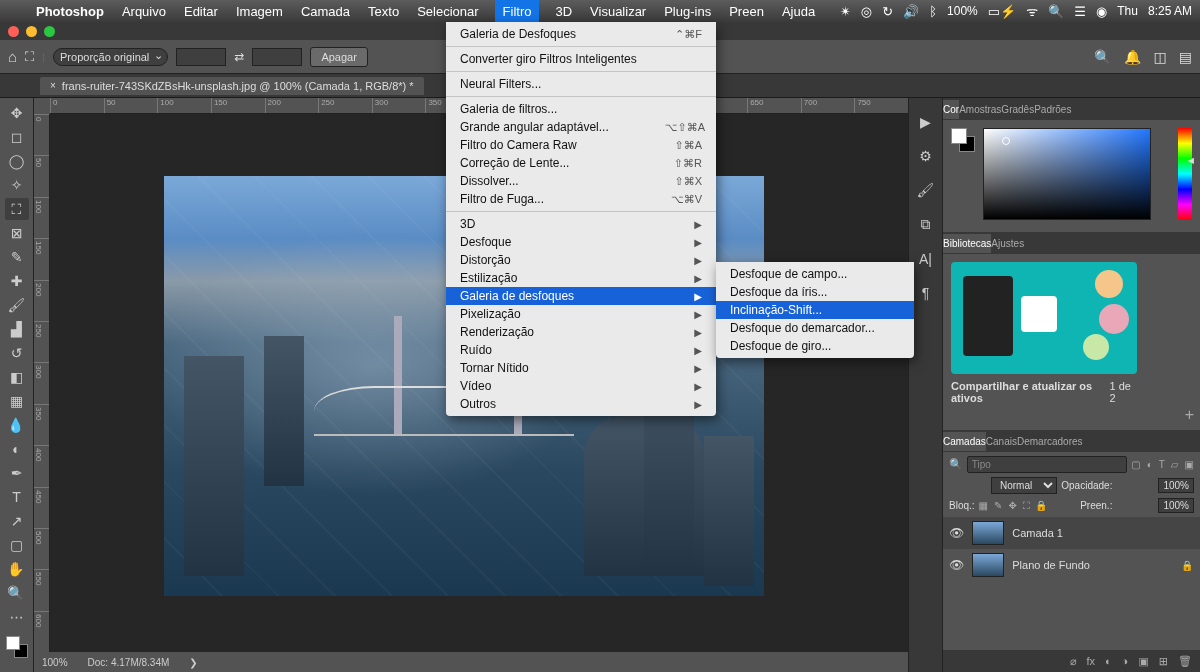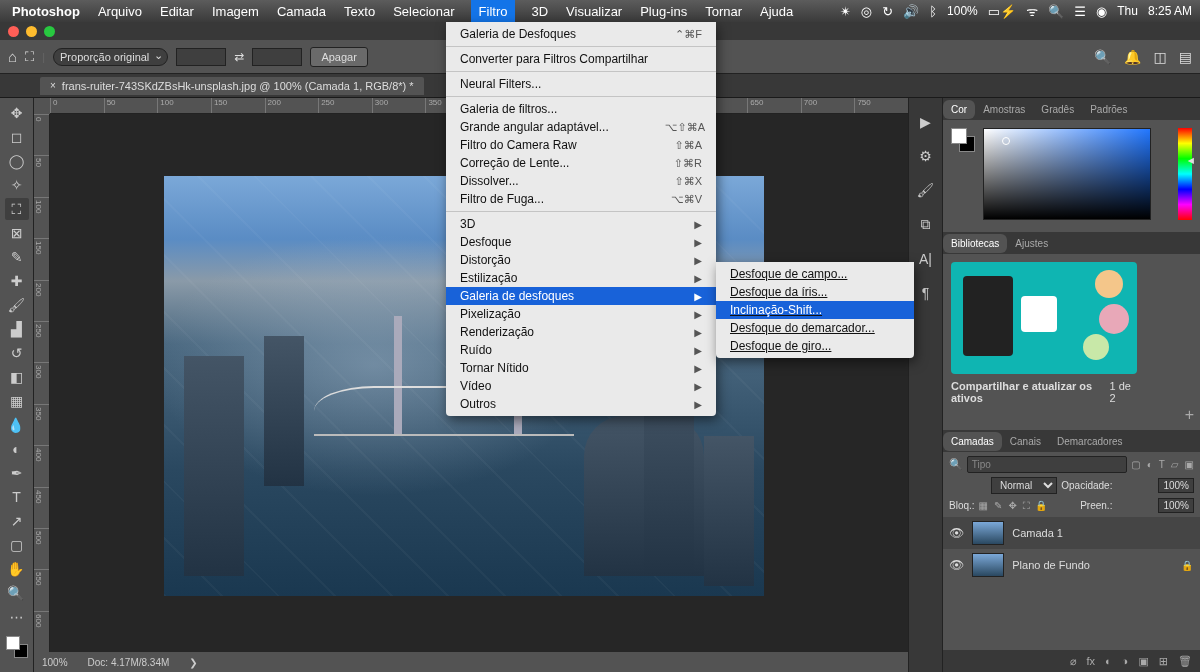--- a/index.html
+++ b/index.html
@@ -1,18 +1,18 @@
 <!DOCTYPE html>
 <html><head>
 <meta charset="utf-8">
 <style>
 * { margin: 0; padding: 0; box-sizing: border-box; font-family: -apple-system, BlinkMacSystemFont, "Segoe UI", Arial, sans-serif; }
 body { width: 1200px; height: 672px; background: #323232; overflow: hidden; position: relative; color: #ddd; font-size: 11px; }
 
-.macos-bar { height: 22px; background: linear-gradient(180deg,#5c5c5c,#3a3a3a); display: flex; align-items: center; padding: 0 0; font-size: 13px; color: #fff; position: relative; }
+.macos-bar { height: 22px; background: linear-gradient(180deg,#5c5c5c,#3a3a3a); display: flex; align-items: center; padding: 0 24px; font-size: 13px; color: #fff; position: relative; }
 .macos-bar .apple { margin-right: 10px; font-size: 14px; }
 .macos-bar .menu-items { display: flex; gap: 14px; align-items: center; height: 100%; }
 .macos-bar .menu-items span { cursor: default; padding: 0 2px; }
 .macos-bar .menu-items span.active { background: #1374e8; height: 100%; display: inline-flex; align-items: center; padding: 0 8px; }
 .macos-bar .menu-items .app-name { font-weight: 600; }
 .macos-bar .right { position: absolute; right: 8px; display: flex; gap: 10px; align-items: center; font-size: 12px; }
 .macos-bar .right .ico { font-size: 13px; }
 
 .window-controls { height: 18px; display: flex; align-items: center; padding: 0 8px; gap: 7px; background: #383838; }
 .window-controls .dot { width: 11px; height: 11px; border-radius: 50%; }
@@ -52,21 +52,21 @@
 .canvas-img { position: absolute; top: 78px; left: 130px; width: 600px; height: 420px; background: linear-gradient(180deg,#7ba8d8 0%,#5a8cc4 15%,#8a9aa8 25%,#4a6880 40%,#2a4860 70%,#1a3850 100%); overflow: hidden; }
 .canvas-img::before { content:''; position:absolute; inset:0; background: repeating-linear-gradient(45deg, rgba(255,255,255,0.03) 0 2px, transparent 2px 40px), radial-gradient(ellipse at 35% 45%, rgba(180,200,220,0.4) 0%, transparent 40%); }
 .canvas-img .building { position: absolute; background: linear-gradient(180deg,#445566,#223344); }
 .status-bar { position: absolute; bottom: 0; left: 0; right: 0; height: 20px; background: #535353; display: flex; align-items: center; padding: 0 8px; font-size: 10px; color: #ccc; gap: 20px; }
 
 .right-strip { width: 34px; background: #383838; display: flex; flex-direction: column; align-items: center; padding-top: 16px; gap: 18px; border-left: 1px solid #222; }
 .right-strip .ico { font-size: 14px; color: #ccc; }
 
 .panels { width: 258px; background: #535353; display: flex; flex-direction: column; border-left: 1px solid #222; }
 .panel-tabs { height: 22px; background: #383838; display: flex; align-items: center; font-size: 10px; }
-.panel-tabs span { padding: 4px 8px; color: #aaa; border-radius: 6px; }
+.panel-tabs span { padding: 4px 0; color: #aaa; }
 .panel-tabs span.active { background: #535353; color: #fff; }
 
 .color-panel { height: 112px; padding: 8px; position: relative; }
 .color-swatch { width: 24px; height: 24px; position: relative; }
 .color-swatch .fg { width: 16px; height: 16px; background: #fff; border: 1px solid #888; position: absolute; top: 0; left: 0; }
 .color-swatch .bg { width: 16px; height: 16px; background: #000; border: 1px solid #888; position: absolute; bottom: 0; right: 0; }
 .color-field { position: absolute; left: 40px; top: 8px; width: 168px; height: 92px; background: linear-gradient(0deg, #000, transparent), linear-gradient(90deg, #fff, #2277ff); border: 1px solid #222; }
 .color-field .circ { position: absolute; top: 8px; left: 18px; width: 8px; height: 8px; border: 1px solid #fff; border-radius: 50%; }
 .hue-strip { position: absolute; right: 8px; top: 8px; width: 14px; height: 92px; background: linear-gradient(180deg,#f00,#ff0,#0f0,#0ff,#00f,#f0f,#f00); }
 .hue-strip .tri { position: absolute; right: -2px; top: 28px; font-size: 8px; }
@@ -93,40 +93,40 @@
 .layer-footer { height: 22px; background: #383838; display: flex; align-items: center; justify-content: flex-end; gap: 10px; padding: 0 8px; font-size: 11px; color: #aaa; }
 
 
 .dd-menu { position: absolute; background: #eaeaea; color: #111; font-size: 12px; box-shadow: 2px 4px 12px rgba(0,0,0,0.5); z-index: 100; border-radius: 0 0 4px 4px; padding: 3px 0; }
 .dd-menu .item { padding: 2px 14px; display: flex; justify-content: space-between; align-items: center; white-space: nowrap; gap: 56px; }
 .dd-menu .item.highlight { background: #1862d9; color: #fff; }
 .dd-menu .item .short { color: #555; font-size: 11px; }
 .dd-menu .item .arrow { font-size: 10px; color: #555; }
 .dd-menu .sep { height: 1px; background: #c4c4c4; margin: 3px 0; }
 .dd-main { top: 22px; left: 446px; width: 270px; }
-.dd-sub { top: 262px; left: 716px; width: 198px; text-decoration: underline; }
+.dd-sub { top: 262px; left: 716px; width: 198px; }
 </style>
 </head>
 <body>
 
 <div class="macos-bar">
   <span class="apple"></span>
   <div class="menu-items">
     <span class="app-name">Photoshop</span>
     <span>Arquivo</span>
     <span>Editar</span>
     <span>Imagem</span>
     <span>Camada</span>
     <span>Texto</span>
     <span>Selecionar</span>
     <span class="active">Filtro</span>
     <span>3D</span>
     <span>Visualizar</span>
     <span>Plug-ins</span>
-    <span>Tornar</span>
+    <span>Preen</span>
     <span>Ajuda</span>
   </div>
   <div class="right">
     <span class="ico">✴︎</span>
     <span class="ico">◎</span>
     <span class="ico">↻</span>
     <span class="ico">🔊</span>
     <span class="ico">ᛒ</span>
     <span>100%</span>
     <span class="ico">▭⚡</span>
@@ -362,21 +362,21 @@
   </div>
 </div>
 
 <div class="dd-menu dd-main">
   <div class="item">
       <span>Galeria de Desfoques</span>
       <span class="short">⌃⌘F</span>
     </div>
   <div class="sep"></div>
   <div class="item">
-      <span>Converter para Filtros Compartilhar</span>
+      <span>Converter giro Filtros Inteligentes</span>
     </div>
   <div class="sep"></div>
   <div class="item">
       <span>Neural Filters...</span>
     </div>
   <div class="sep"></div>
   <div class="item">
       <span>Galeria de filtros...</span>
     </div>
   <div class="item">

